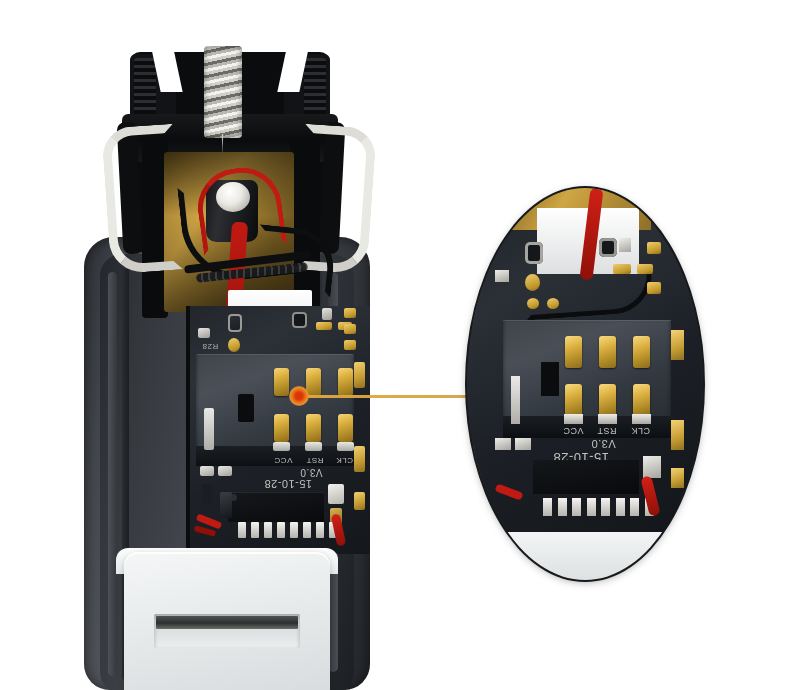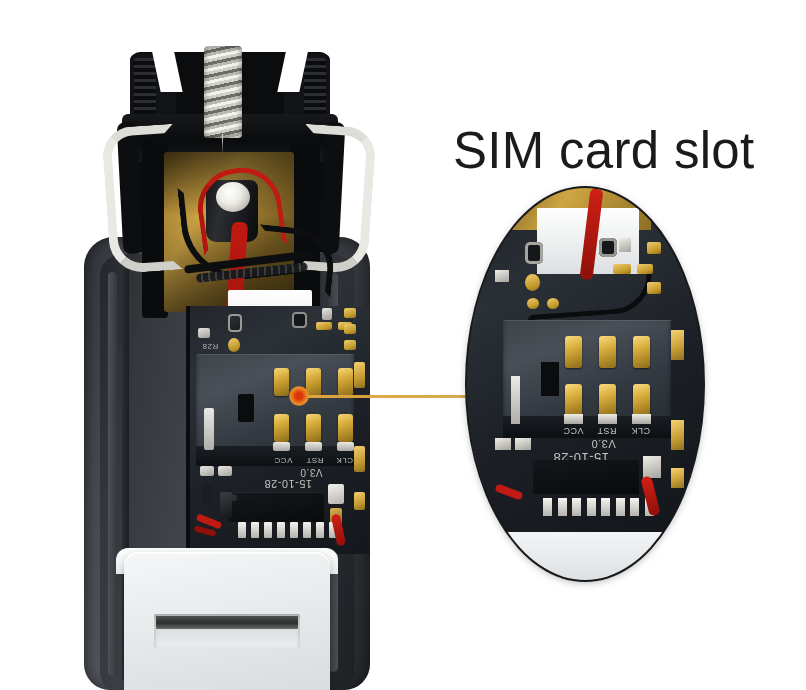--- a/index.html
+++ b/index.html
@@ -678,21 +678,20 @@
 
     <div id="usb-shell-top" class="abs"></div>
     <div id="usb-shell" class="abs"></div>
     <div id="usb-mouth" class="abs"></div>
     <div id="usb-tongue" class="abs"></div>
   </div>
 
   <div id="leader-line" class="abs"></div>
   <div id="leader-dot" class="abs"></div>
 
-  <div id="callout-label" class="abs">SIM card slot</div>
 
   <div id="inset" class="abs">
     <div id="inset-scaler">
       <div class="i-housing-l"></div>
       <div class="i-rail"></div>
       <div class="i-housing-r"></div>
       <div class="i-pcb"></div>
       <div class="i-tape"></div>
       <div class="i-white-pad"></div>
       <div class="i-redwire"></div>

